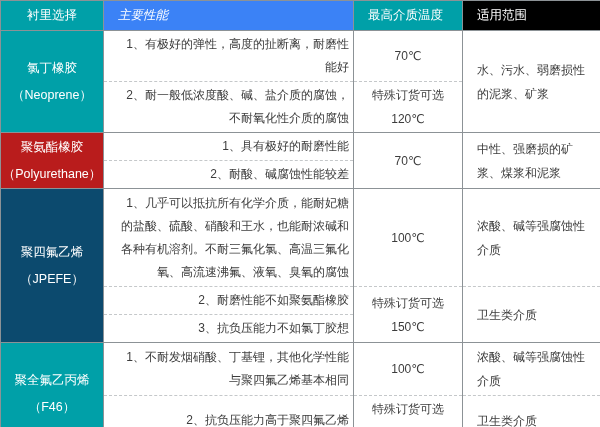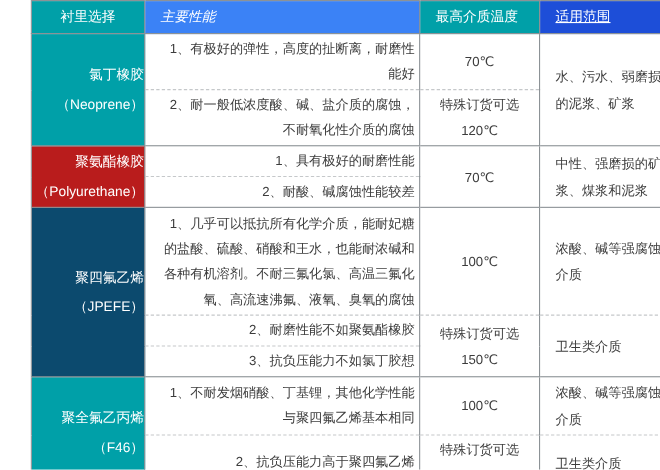--- a/index.html
+++ b/index.html
@@ -2,21 +2,21 @@
 <html><head>
 <meta charset="utf-8">
 <style>
   * { margin: 0; padding: 0; box-sizing: border-box; }
   html, body { background: #ffffff; }
   body {
     width: 600px; height: 427px;
     font-family: "Liberation Sans", "DejaVu Sans", sans-serif;
     color: #3c3c3c;
   }
-  #screen { width: 600px; height: 427px; overflow: hidden; background: #fff; padding-left: 28px; }
+  #screen { width: 600px; height: 427px; overflow: hidden; background: #fff; }
 
   table.lining {
     width: 600px;
     table-layout: fixed;
     border-collapse: collapse;
     border: 1px solid #8c9296;
     font-size: 12px;
   }
   col.c1 { width: 103px; }
   col.c2 { width: 250px; }
@@ -38,21 +38,21 @@
     padding-left: 14px;
   }
   tr.hrow th.center { text-align: center; padding-left: 0; }
 
   td.mat {
     background: #00a0a8;
     color: #ffffff;
     text-align: center;
     font-size: 12.5px;
   }
-  td.mat span { display: block; line-height: 27px; text-align: right; }
+  td.mat span { display: block; line-height: 27px; }
 
   td.perf {
     text-align: right;
     padding: 2px 4px 2px 14px;
     line-height: 23px;
   }
   td.temp {
     text-align: center;
     white-space: pre-line;
     line-height: 24px;
@@ -79,21 +79,21 @@
       <col class="c1">
         <col class="c2">
         <col class="c3">
         <col class="c4">
     </colgroup>
     <thead>
       <tr class="hrow">
         <th class="center" style="background: rgb(0, 160, 168);">衬里选择</th>
         <th style="background: #3b82f6; font-style: italic;">主要性能</th>
         <th style="background: rgb(0, 160, 168);">最高介质温度</th>
-        <th style="background: #1d4ed8; text-decoration: underline;">适用范围</th>
+        <th style="background: #000000;">适用范围</th>
       </tr>
     </thead>
     <tbody>
 
       <tr class="r-48">
         <td class="mat" rowspan="2" style="background: rgb(0, 160, 168);">
           <span>氯丁橡胶</span>
           <span>（Neoprene）</span>
         </td>
         <td class="perf">1、有极好的弹性，高度的扯断离，耐磨性能好</td>

